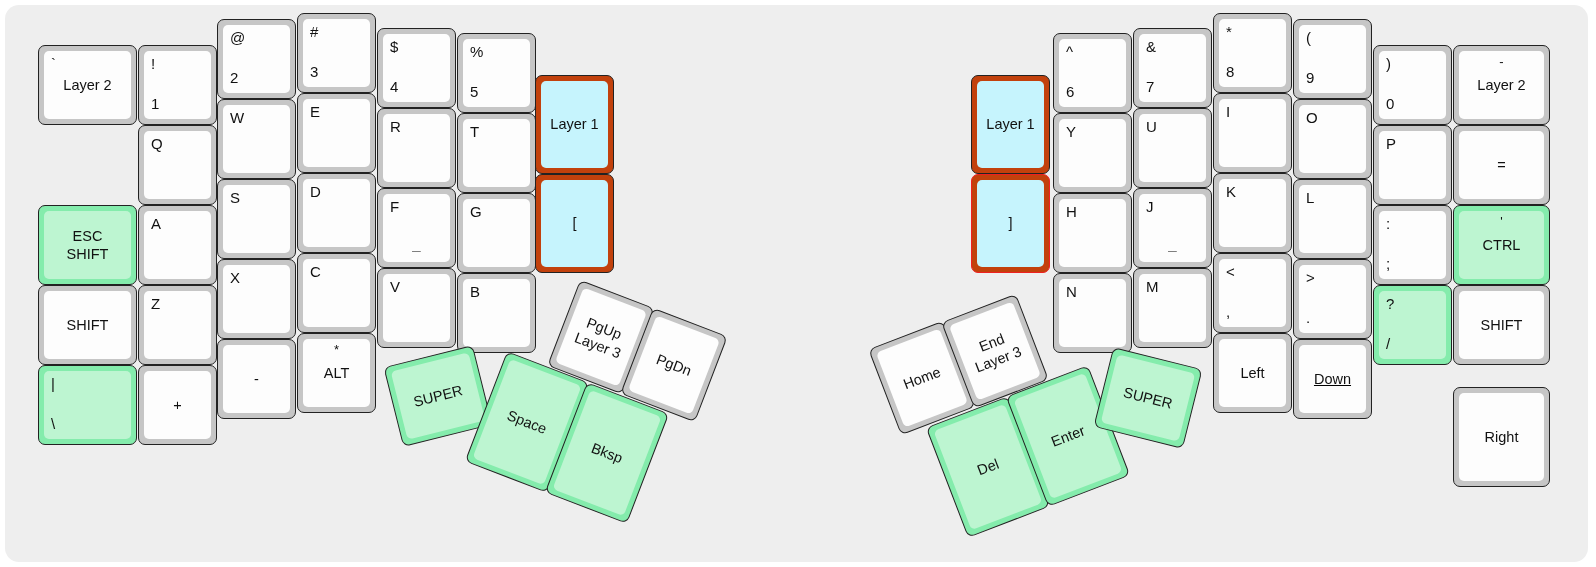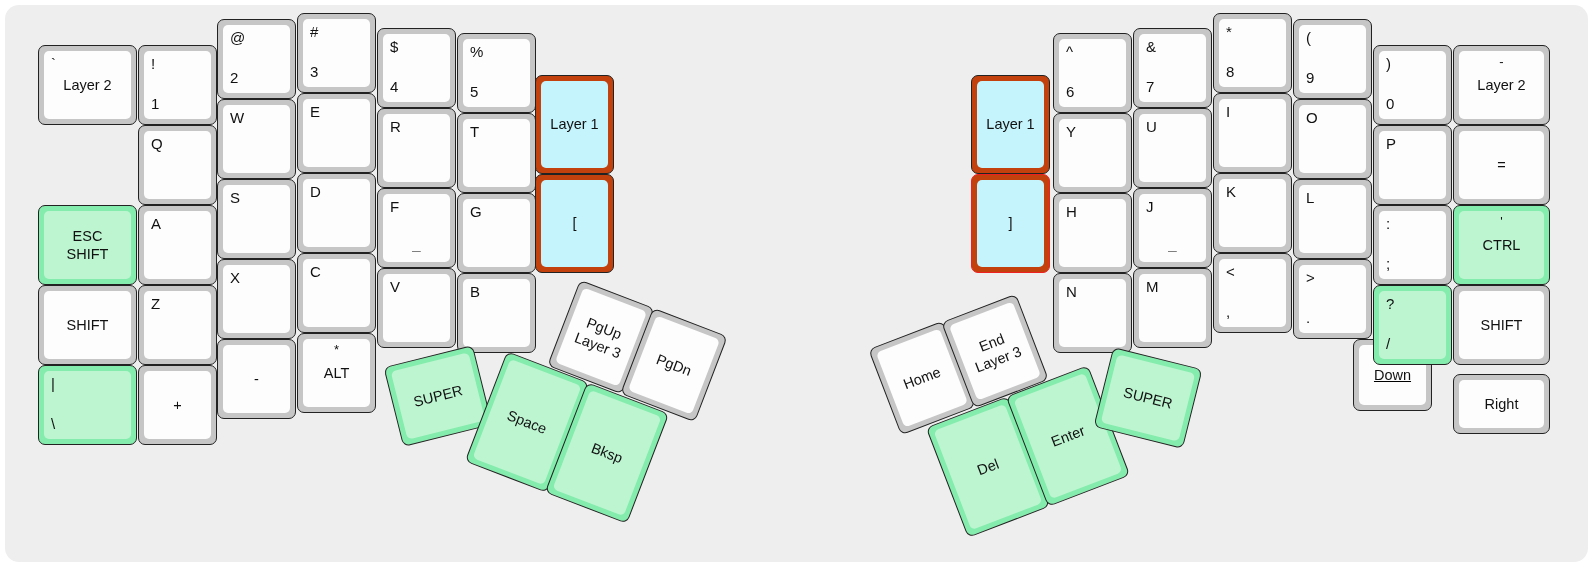--- a/index.html
+++ b/index.html
@@ -318,20 +318,25 @@
       <div class="cap">
         <div class="lbl top">K</div>
       </div>
     </div>
     <div class="key" style="left: 1213px; top: 253px; width: 79px; height: 80px;">
       <div class="cap">
         <div class="lbl top">&lt;</div>
         <div class="lbl bot">,</div>
       </div>
     </div>
+    <div class="key" style="left: 1213px; top: 333px; width: 79px; height: 80px;">
+      <div class="cap">
+        <div class="lbl mid2">Left</div>
+      </div>
+    </div>
     <div class="key" style="left: 1293px; top: 19px; width: 79px; height: 80px;">
       <div class="cap">
         <div class="lbl top">(</div>
         <div class="lbl bot">9</div>
       </div>
     </div>
     <div class="key" style="left: 1293px; top: 99px; width: 79px; height: 80px;">
       <div class="cap">
         <div class="lbl top">O</div>
       </div>
@@ -340,21 +345,21 @@
       <div class="cap">
         <div class="lbl top">L</div>
       </div>
     </div>
     <div class="key" style="left: 1293px; top: 259px; width: 79px; height: 80px;">
       <div class="cap">
         <div class="lbl top">&gt;</div>
         <div class="lbl bot">.</div>
       </div>
     </div>
-    <div class="key" style="left: 1353px; top: 339px; width: 79px; height: 72px; text-decoration: underline;">
+    <div class="key" style="left: 1293px; top: 339px; width: 79px; height: 80px; text-decoration: underline;">
       <div class="cap">
         <div class="lbl mid2">Down</div>
       </div>
     </div>
     <div class="key" style="left: 1373px; top: 45px; width: 79px; height: 80px;">
       <div class="cap">
         <div class="lbl top">)</div>
         <div class="lbl bot">0</div>
       </div>
     </div>
@@ -390,21 +395,21 @@
       <div class="cap">
         <div class="lbl tc">'</div>
         <div class="lbl mid2">CTRL</div>
       </div>
     </div>
     <div class="key" style="left: 1453px; top: 285px; width: 97px; height: 80px;">
       <div class="cap">
         <div class="lbl mid2">SHIFT</div>
       </div>
     </div>
-    <div class="key" style="left: 1453px; top: 374px; width: 97px; height: 60px;">
+    <div class="key" style="left: 1453px; top: 387px; width: 97px; height: 100px;">
       <div class="cap">
         <div class="lbl mid2">Right</div>
       </div>
     </div>
     <div class="key" style="left: 882px; top: 332px; width: 80px; height: 92px; transform: rotate(-21deg);">
       <div class="cap">
         <div class="lbl mid2">Home</div>
       </div>
     </div>
     <div class="key" style="left: 955px; top: 305px; width: 80px; height: 92px; transform: rotate(-21deg);">

